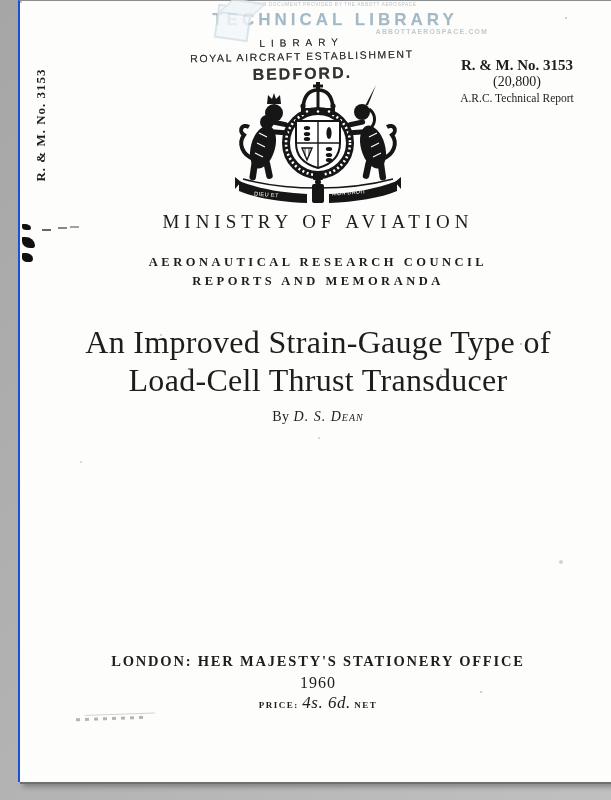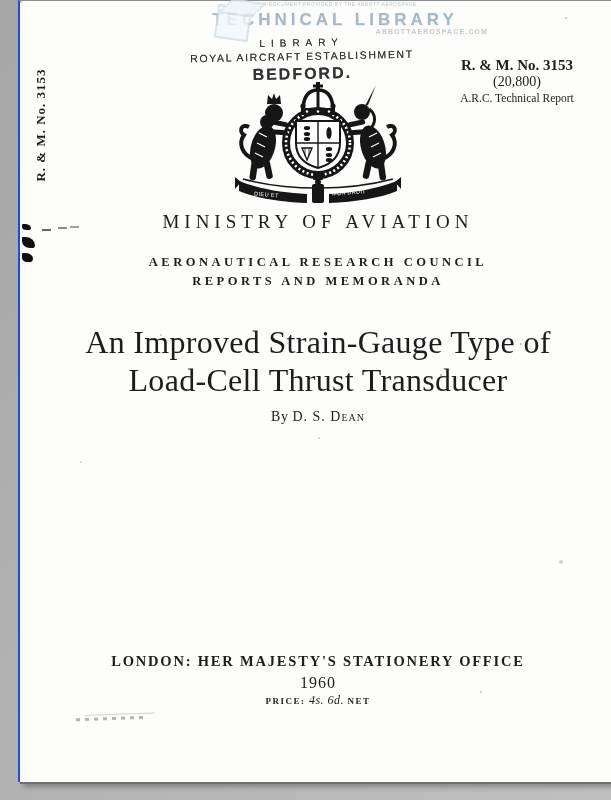--- a/index.html
+++ b/index.html
@@ -49,26 +49,26 @@
 
   
   .crest{position:absolute;top:80px;left:50%;margin-left:-89px;width:178px;height:128px;}
 
   
   .ministry{top:210px;font-size:19px;letter-spacing:5px;white-space:nowrap;}
   .council1{top:254px;font-size:12.5px;font-weight:bold;letter-spacing:3.5px;white-space:nowrap;}
   .council2{top:273px;font-size:12.5px;font-weight:bold;letter-spacing:3.5px;white-space:nowrap;}
   .doc-title{top:322px;font-size:32px;line-height:38px;letter-spacing:.3px;}
   .byline{top:408px;font-size:14px;letter-spacing:.5px;}
-  .byline .author{font-variant:small-caps;letter-spacing:1px;}
+  .byline .author{font-variant:small-caps;letter-spacing:1px;font-style:italic;}
   .imprint-publisher{top:652px;font-size:14.5px;font-weight:bold;letter-spacing:1.8px;white-space:nowrap;}
   .imprint-year{top:673px;font-size:16px;letter-spacing:1px;}
   .imprint-price{top:692px;font-size:10px;letter-spacing:1px;}
   .imprint-price .lbl,.imprint-price .sfx{font-weight:bold;font-size:9px;letter-spacing:1.5px;}
-  .imprint-price .val{font-style:italic;font-size:12px;letter-spacing:.5px;}
+  .imprint-price .val{font-style:italic;font-size:17px;letter-spacing:.5px;}
 
   
   .blob{position:absolute;background:#101010;filter:blur(.3px);}
   .blob1{left:2px;top:223px;width:9px;height:6px;border-radius:10% 80% 40% 60%;}
   .blob2{left:2px;top:236px;width:13px;height:11px;border-radius:5% 85% 30% 70%;}
   .blob3{left:2px;top:252px;width:11px;height:9px;border-radius:15% 75% 45% 55%;}
   .blobdash{position:absolute;left:22px;top:228px;width:9px;height:2px;background:#666;
     box-shadow:16px -2px 0 #888,28px -3px 0 #a0a0a0;filter:blur(.3px);}
   .smudge{position:absolute;left:56px;top:716px;width:72px;height:3px;opacity:.65;
     background:repeating-linear-gradient(90deg,#8e8e8e 0 4px,transparent 4px 9px);

